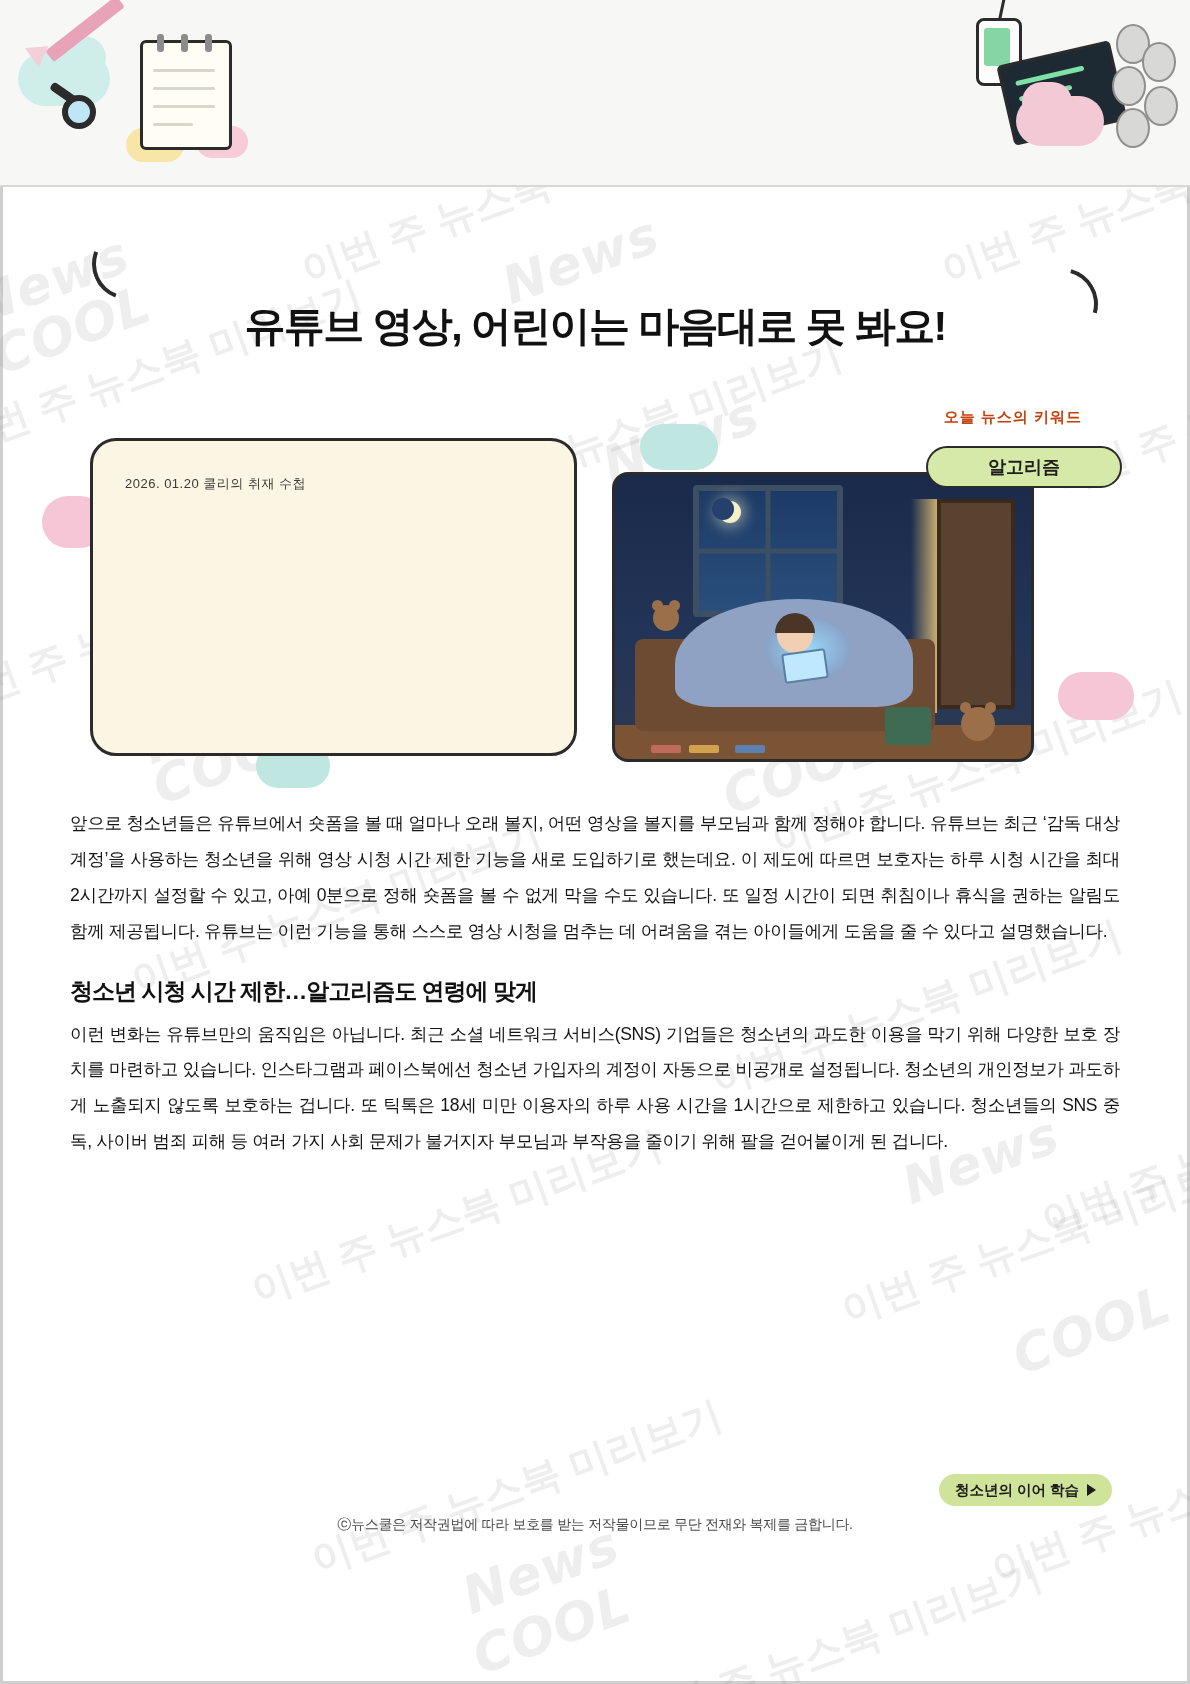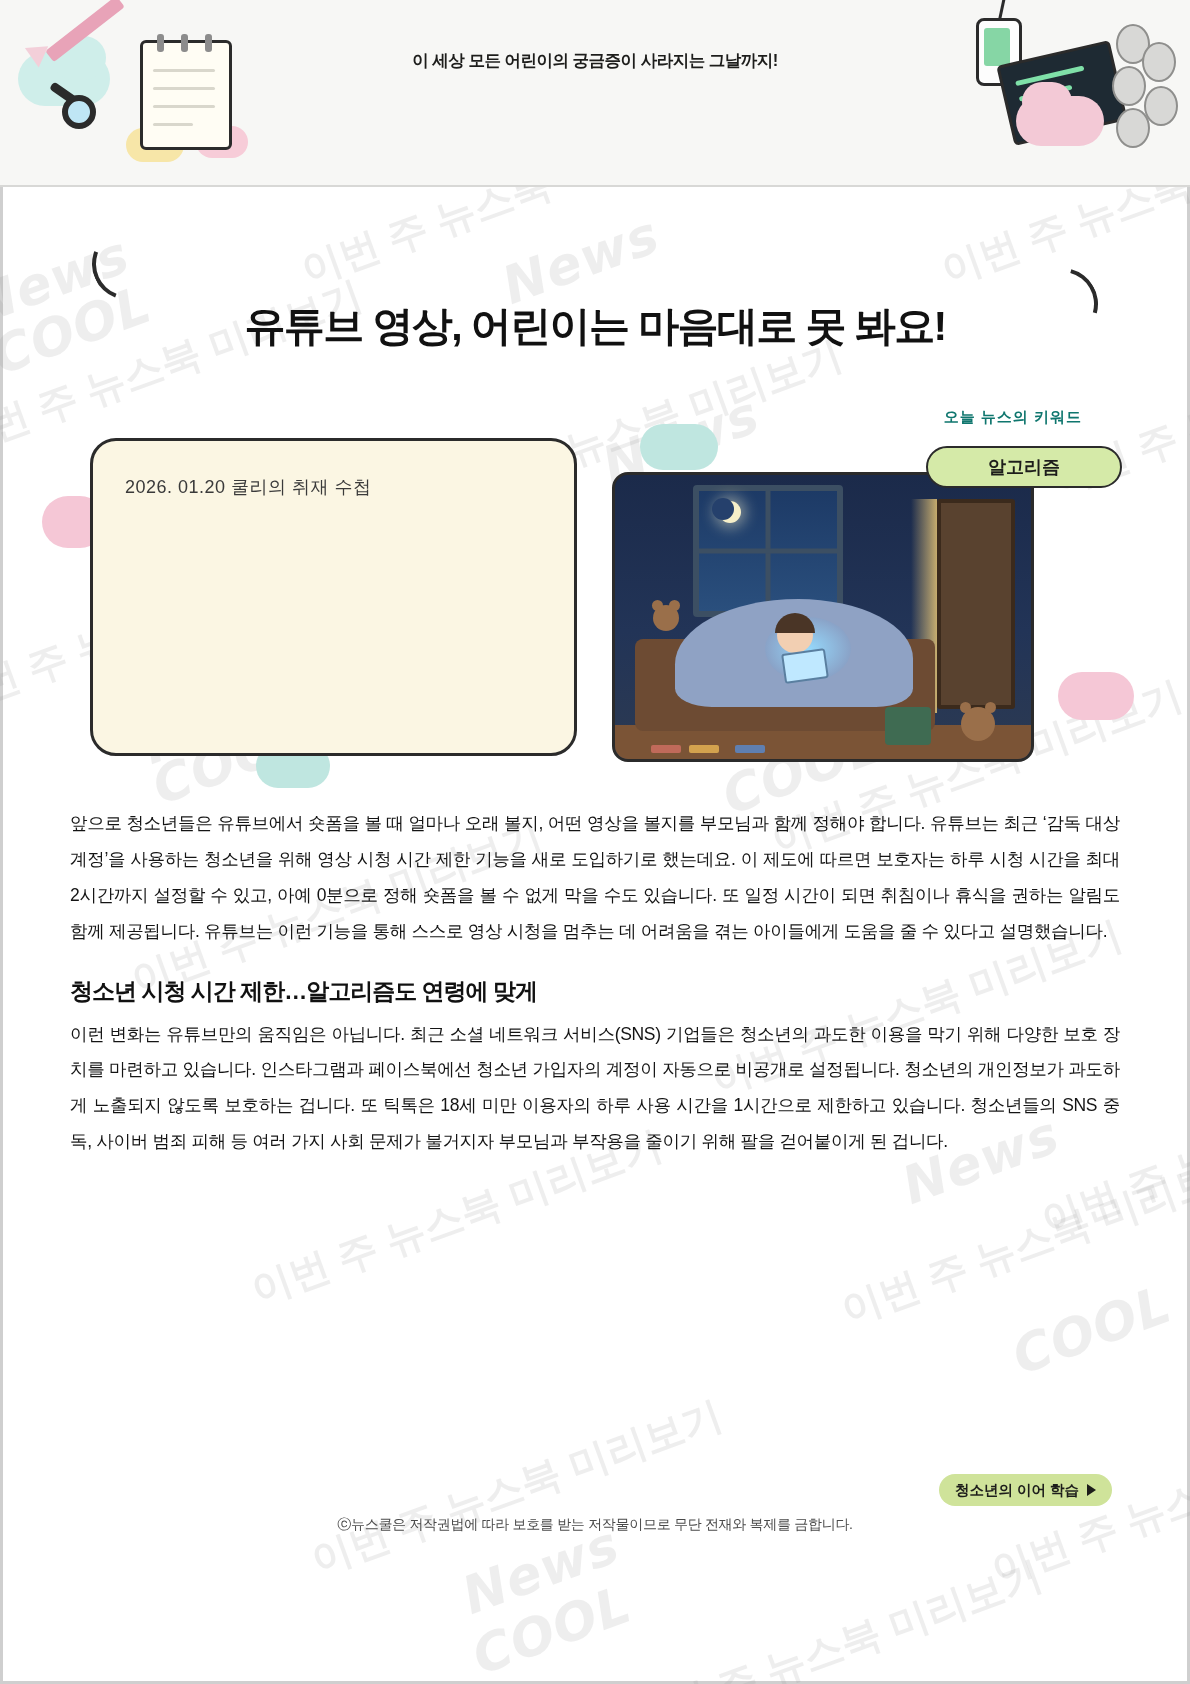--- a/index.html
+++ b/index.html
@@ -245,21 +245,21 @@
     left: 90px; top: 438px;
     width: 487px; height: 318px;
     background: #fbf6e3;
     border: 3px solid #2b2b2b;
     border-radius: 26px;
     box-sizing: border-box;
     padding: 34px 32px 20px 32px;
     z-index: 4;
   }
   .memo-date {
-    font-size: 18px;
+    font-size: 13px;
     color: #3a3a3a;
     letter-spacing: 0.5px;
     margin-bottom: 24px;
   }
   .memo-body {
     font-size: 16.5px;
     color: #1d1d1b;
     line-height: 1.76;
     text-align: justify;
     letter-spacing: -0.2px;
@@ -296,21 +296,21 @@
     border-radius: 36px;
     z-index: 3;
   }
 
   
   .keyword-label {
     position: absolute;
     right: 108px; top: 408px;
     font-size: 15px;
     font-weight: bold;
-    color: #0f766e;
+    color: #c2410c;
     letter-spacing: 1px;
     z-index: 5;
   }
   .keyword-pill {
     position: absolute;
     right: 68px; top: 446px;
     width: 196px; height: 42px;
     background: #d5eaa8;
     border: 2.5px solid #2b2b2b;
     border-radius: 22px;
@@ -602,21 +602,20 @@
     <div class="deco-book-line" style="top:48px; width:62px;"></div>
   </div>
   <div class="deco deco-coin" style="right:40px; top:24px;"></div>
   <div class="deco deco-coin" style="right:14px; top:42px;"></div>
   <div class="deco deco-coin" style="right:44px; top:66px;"></div>
   <div class="deco deco-coin" style="right:12px; top:86px;"></div>
   <div class="deco deco-coin" style="right:40px; top:108px;"></div>
   <div class="deco deco-cloud-b"></div>
   <div class="deco deco-cloud-b2"></div>
 
-  <div class="header-sub">이 세상 모든 어린이의 궁금증이 사라지는 그날까지!</div>
 </div>
 
 <div class="swoosh swoosh-left"></div>
 <div class="swoosh swoosh-right"></div>
 <h1 class="article-title">유튜브 영상, 어린이는 마음대로 못 봐요!</h1>
 
 <div class="memo-blob-l"></div>
 <div class="memo-blob-b"></div>
 <div class="memo-blob-t"></div>
 <div class="photo-blob-r"></div>

